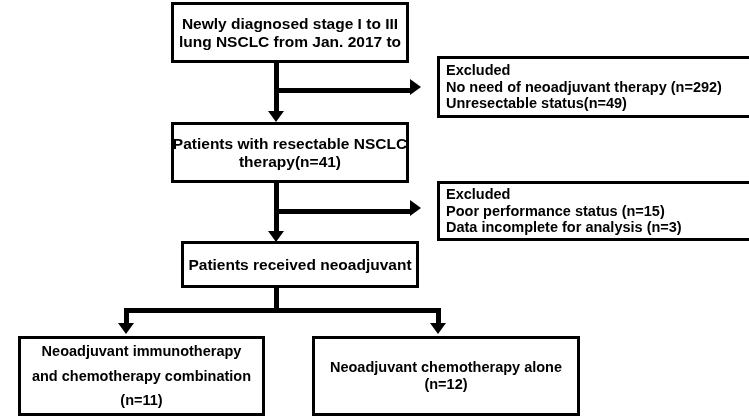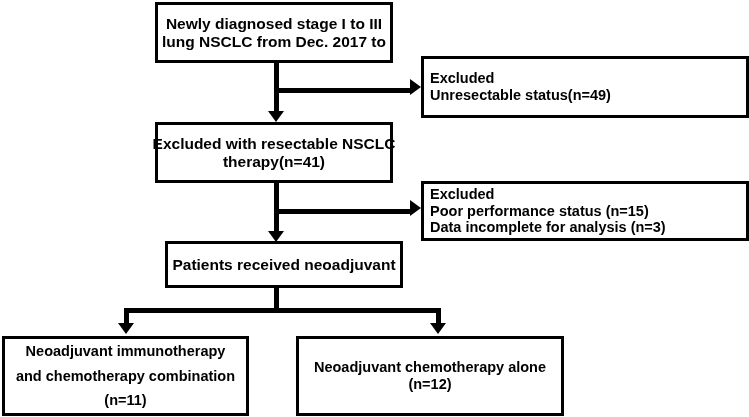--- a/index.html
+++ b/index.html
@@ -19,20 +19,21 @@
     position: absolute;
     box-sizing: border-box;
     border: 3px solid #000000;
     background: #ffffff;
     display: flex;
     flex-direction: column;
     justify-content: center;
     color: #000000;
     font-weight: bold;
     line-height: 1.16;
+    margin-left: 16px;
   }
   .node.centered {
     align-items: center;
     text-align: center;
   }
   .node.lefted {
     align-items: flex-start;
     text-align: left;
     padding-left: 6px;
   }
@@ -95,35 +96,36 @@
   #arrow-split-left { left: 118px; top: 323px; }
   #arrow-split-right{ left: 430px; top: 323px; }
 </style>
 </head>
 <body>
 
 <div id="canvas">
 
   <div class="node centered" id="node-cohort">
     <span class="line">Newly diagnosed stage I to III</span>
-    <span class="line">lung NSCLC from Dec. 2017 to</span>
+    <span class="line">lung NSCLC from Jan. 2017 to</span>
   </div>
 
   <div class="edge v" id="edge-trunk-1"></div>
   <div class="edge h" id="edge-branch-1"></div>
   <div class="arrow-right" id="arrow-branch-1"></div>
   <div class="arrow-down" id="arrow-trunk-1"></div>
 
   <div class="node lefted" id="node-excluded-1">
     <span class="line">Excluded</span>
+    <span class="line">No need of neoadjuvant therapy (n=292)</span>
     <span class="line">Unresectable status(n=49)</span>
   </div>
 
   <div class="node centered" id="node-resectable">
-    <span class="line">Excluded with resectable NSCLC</span>
+    <span class="line">Patients with resectable NSCLC</span>
     <span class="line">therapy(n=41)</span>
   </div>
 
   <div class="edge v" id="edge-trunk-2"></div>
   <div class="edge h" id="edge-branch-2"></div>
   <div class="arrow-right" id="arrow-branch-2"></div>
   <div class="arrow-down" id="arrow-trunk-2"></div>
 
   <div class="node lefted" id="node-excluded-2">
     <span class="line">Excluded</span>

